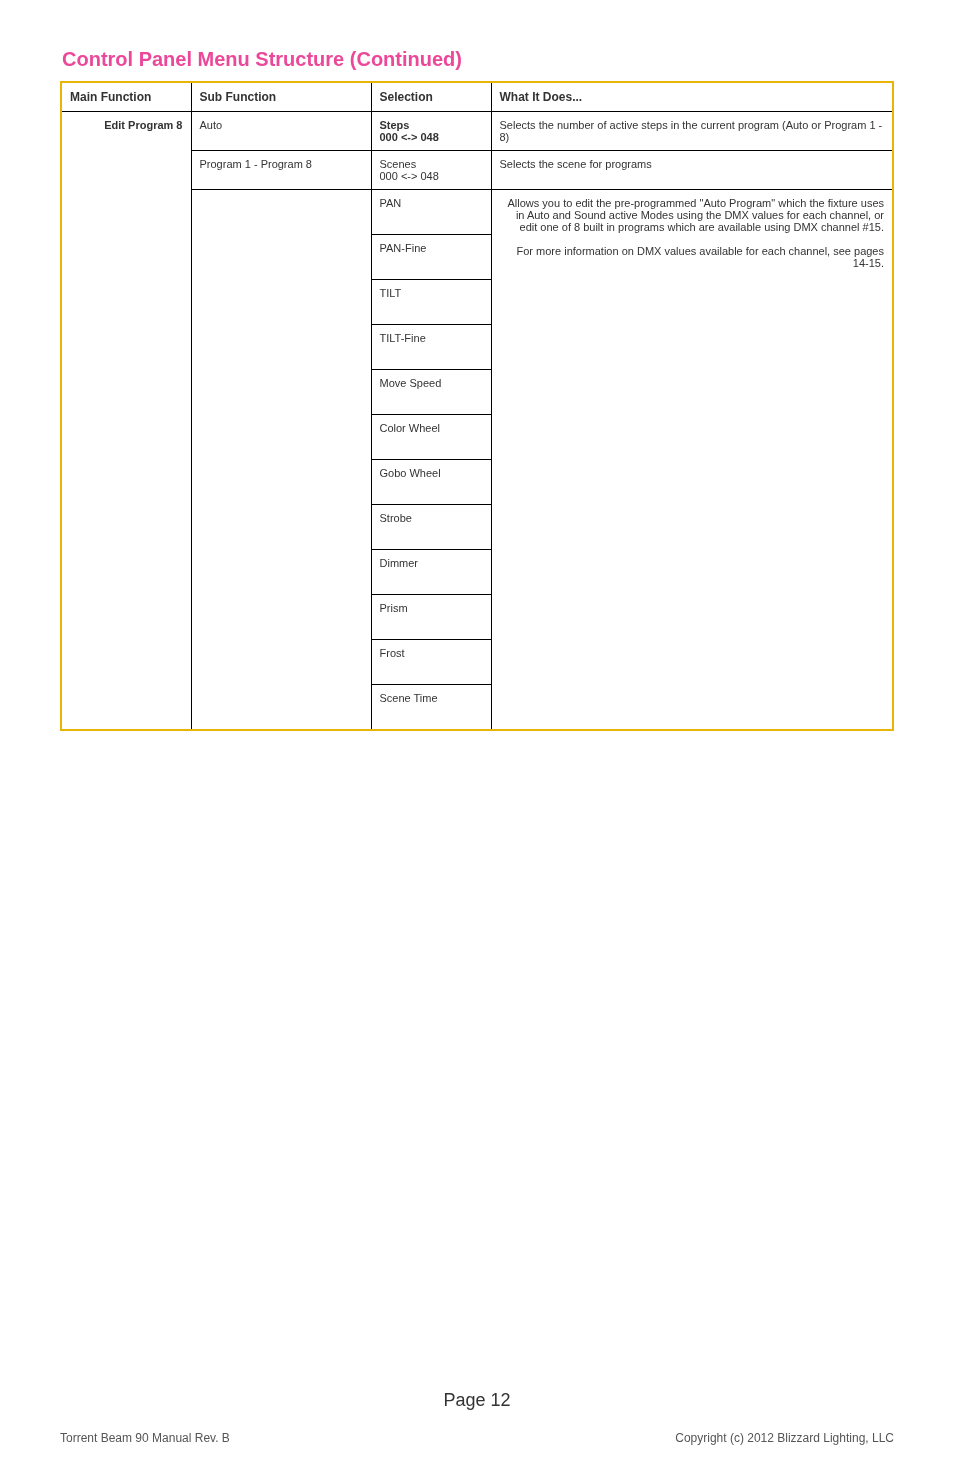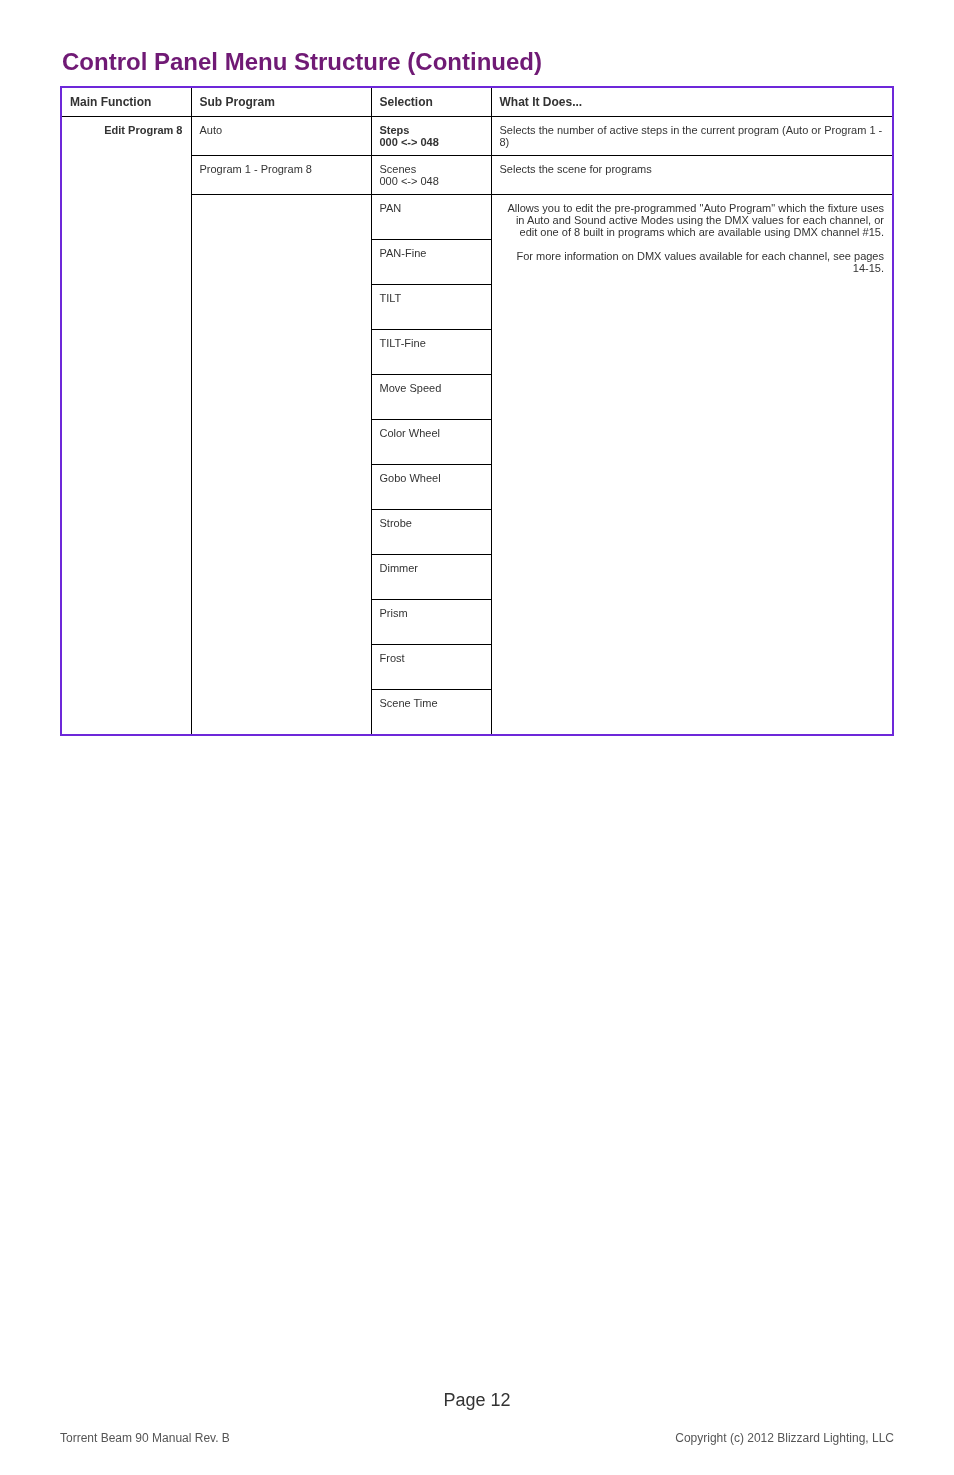--- a/index.html
+++ b/index.html
@@ -13,30 +13,30 @@
     color: #333333;
   }
   .page {
     box-sizing: border-box;
     width: 954px;
     height: 1475px;
     padding: 48px 60px 30px 60px;
     position: relative;
   }
   .title {
-    font-size: 24px;
+    font-size: 20px;
     font-weight: bold;
     margin: 0 0 10px 2px;
-    color: #701a75;
+    color: #ec4899;
   }
   table.menu {
     border-collapse: collapse;
     width: 100%;
     table-layout: fixed;
-    border: 2px solid #6d28d9;
+    border: 2px solid #eab308;
     margin-top: 8px;
   }
   table.menu th, table.menu td {
     border: 1px solid #000;
     padding: 7px 8px;
     font-size: 11px;
     vertical-align: top;
     text-align: left;
   }
   table.menu th {
@@ -79,21 +79,21 @@
   <table class="menu">
     <colgroup>
       <col class="c1">
         <col class="c2">
         <col class="c3">
         <col class="c4">
     </colgroup>
     <thead>
       <tr>
         <th>Main Function</th>
-        <th>Sub Program</th>
+        <th>Sub Function</th>
         <th>Selection</th>
         <th>What It Does...</th>
       </tr>
     </thead>
     <tbody>
       <tr>
         <td rowspan="14" style="font-weight:bold;text-align:right;">Edit Program 8</td>
         <td>Auto</td>
         <td style="white-space:pre-line;font-weight:bold;">Steps
 000 &lt;-&gt; 048</td>

